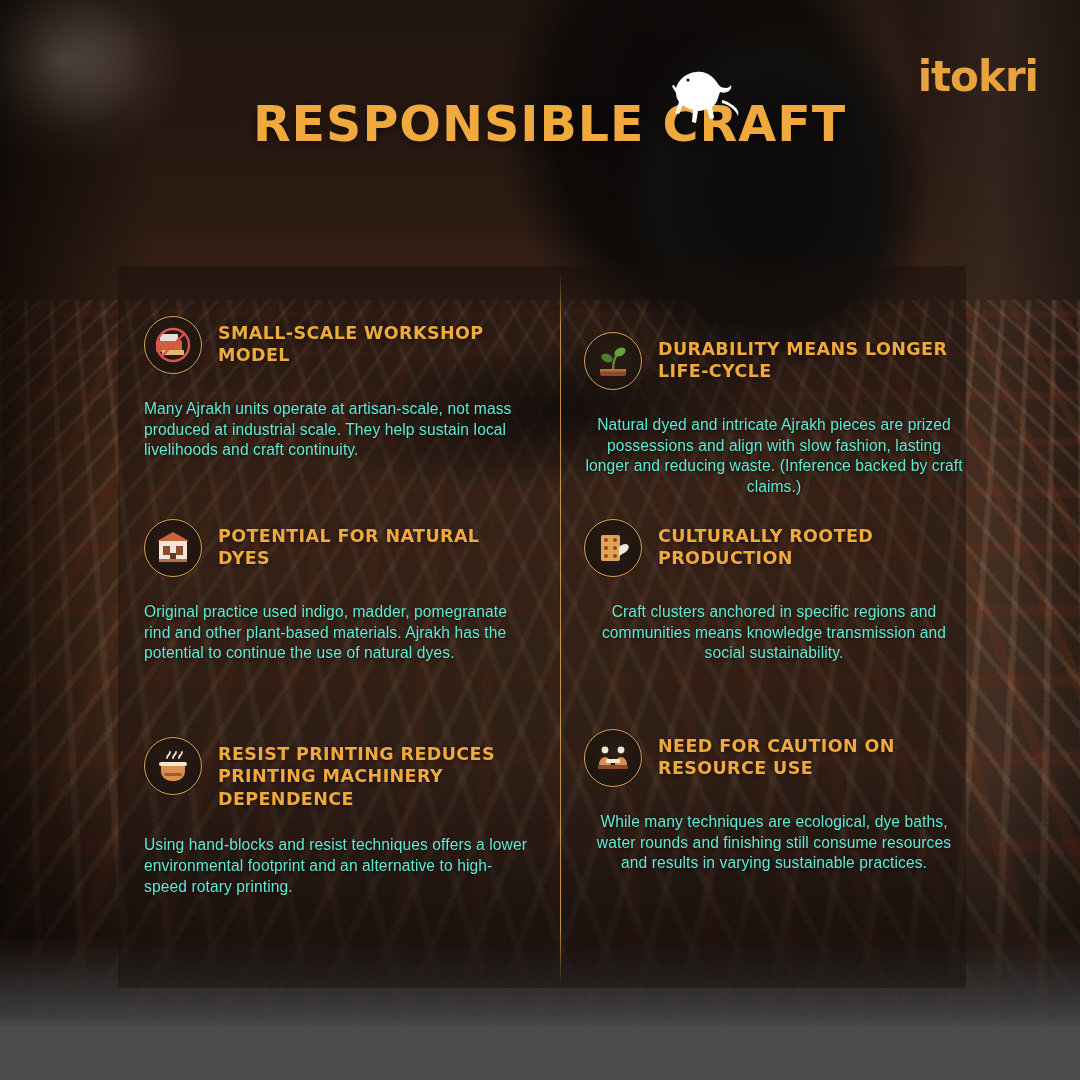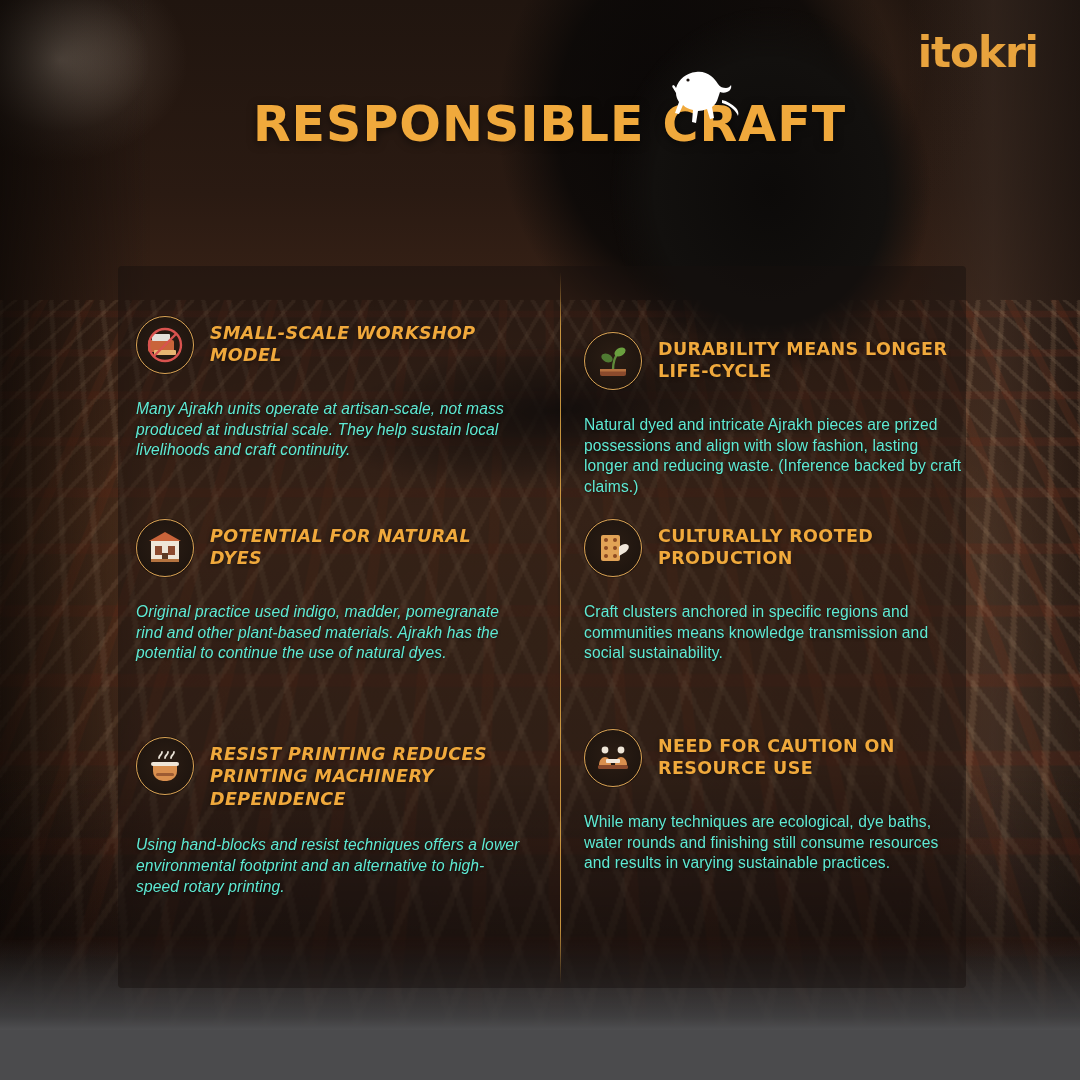--- a/index.html
+++ b/index.html
@@ -78,21 +78,21 @@
   }
   .footer-bar {
     position: absolute;
     left: 0; right: 0; bottom: 0; height: 50px;
     background: #4b4b4d;
   }
 
   
   .logo {
     position: absolute;
-    top: 28px;
+    top: 52px;
     right: 42px;
     font-size: 42px;
     font-weight: 700;
     letter-spacing: -1px;
     color: #e8a33d;
     font-family: "DejaVu Sans", sans-serif;
   }
 
   
   .headline {
@@ -132,21 +132,21 @@
   .divider {
     position: absolute;
     left: 560px;
     top: 272px;
     width: 1px;
     height: 712px;
     background: linear-gradient(180deg, rgba(226,168,70,0) 0%, rgba(226,168,70,0.85) 8%, rgba(226,168,70,0.85) 92%, rgba(226,168,70,0) 100%);
   }
 
   .col { position: absolute; width: 390px; }
-  .col-left { left: 136px; font-style: italic; }
+  .col-left { left: 144px; }
   .col-right { left: 584px; }
 
   .item { position: relative; }
   .item-head {
     display: flex;
     align-items: flex-start;
     gap: 16px;
   }
   .badge {
     flex: 0 0 auto;
@@ -172,21 +172,21 @@
   }
   .item-body {
     margin-top: 25px;
     color: #5eead4;
     font-size: 15.6px;
     line-height: 1.33;
     letter-spacing: 0.1px;
     text-shadow: 0 1px 3px rgba(0,0,0,0.6);
   }
   .col-left .item-body { width: 388px; }
-  .col-right .item-body { width: 380px; }
+  .col-right .item-body { width: 380px; text-align: center; }
 
   .pos-l1 { position: absolute; top: 316px; }
   .pos-l2 { position: absolute; top: 519px; }
   .pos-l3 { position: absolute; top: 737px; }
   .pos-r1 { position: absolute; top: 332px; }
   .pos-r2 { position: absolute; top: 519px; }
   .pos-r3 { position: absolute; top: 729px; }
 </style>
 </head>
 <body>

